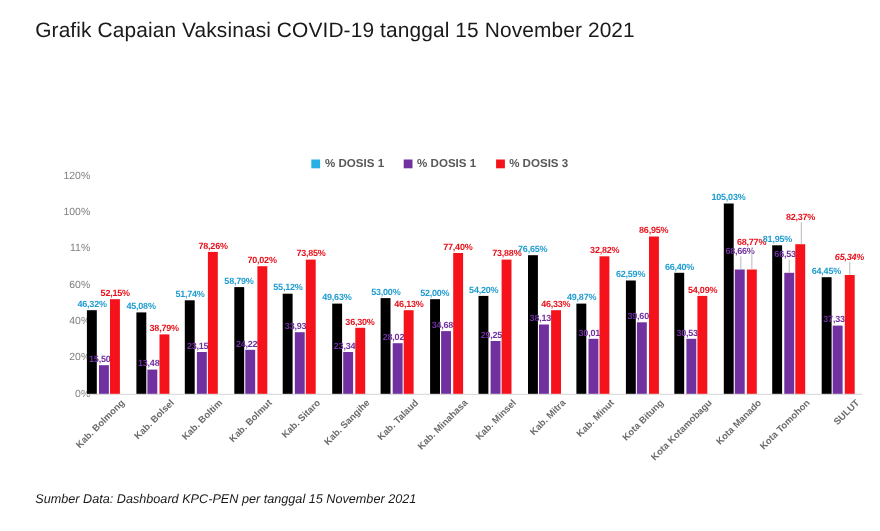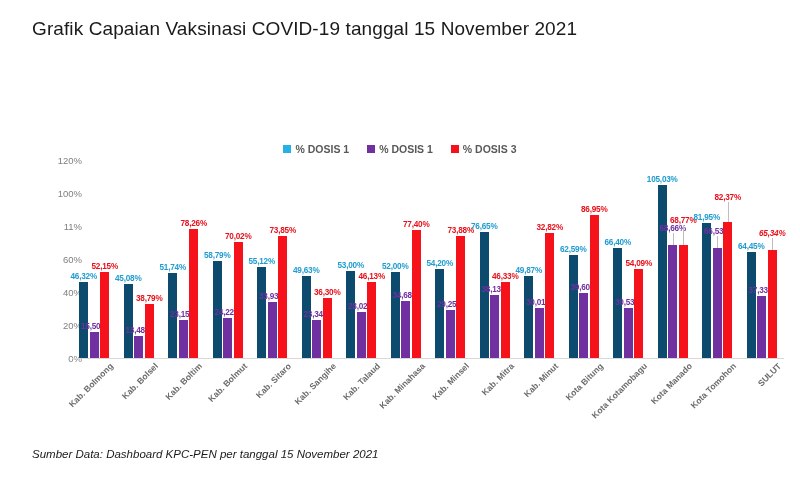--- a/index.html
+++ b/index.html
@@ -126,21 +126,21 @@
     position: absolute;
     bottom: 100%;
     left: 50%;
     transform: translateX(-50%);
     margin-bottom: 1px;
     font-size: 8.2px;
     font-weight: bold;
     white-space: nowrap;
     letter-spacing: -0.2px;
   }
-  .bar.s1 { background: #0c4a6e; }
+  .bar.s1 { background: #000000; }
   .bar.s2 { background: #7030a0; }
   .bar.s3 { background: #f5121b; }
   .bar.s1 .val { color: #1f9cd0; }
   .bar.s2 .val { color: #7030a0; }
   .bar.s3 .val { color: #e8101a; }
 
   
   .bar .val.raised { margin-bottom: 12px; }
   .bar .val.raised2 { margin-bottom: 20px; }
   .leader {

